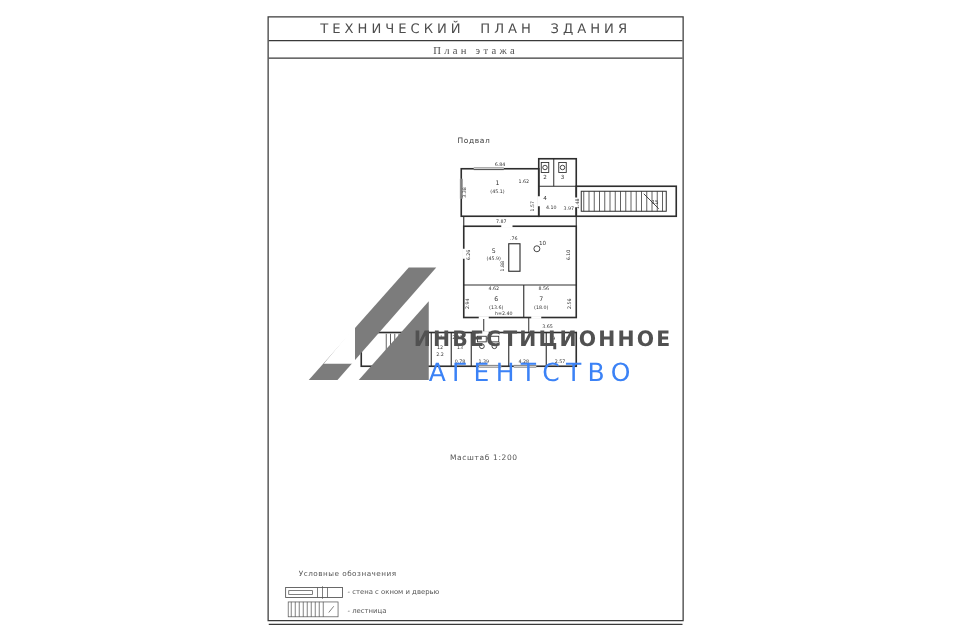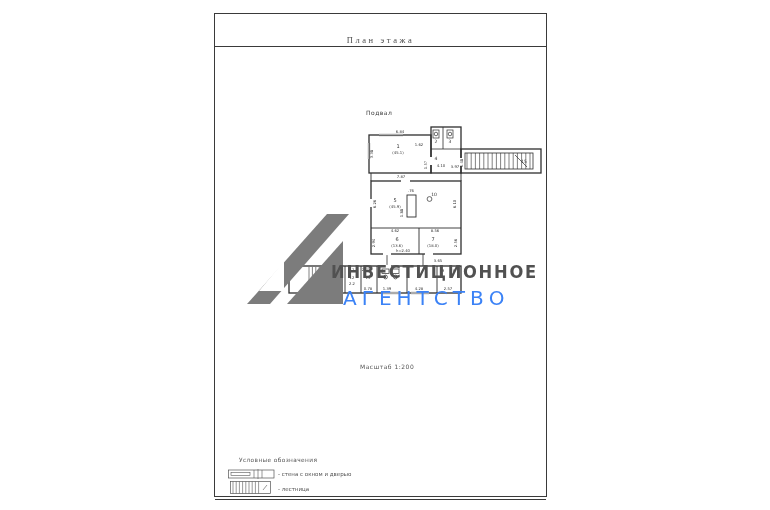--- a/index.html
+++ b/index.html
@@ -29,20 +29,21 @@
   .legend-row1-label{position:absolute;left:63px;top:457px;font-size:5.5px;color:#555;}
   .legend-row2-sym{position:absolute;left:15px;top:467px;}
   .legend-row2-label{position:absolute;left:63px;top:472px;font-size:5.5px;color:#555;}
 </style>
 </head>
 <body>
 
 <div class="screen">
   <div class="frame">
 
+    <div class="title-row">ТЕХНИЧЕСКИЙ ПЛАН ЗДАНИЯ</div>
     <div class="subtitle-row">План этажа</div>
     <div class="bottom-double"></div>
 
     <div class="floor-label">Подвал</div>
 
     <svg class="plan-svg" width="265" height="185" viewBox="0 0 265 185" xmlns="http://www.w3.org/2000/svg">
 
       <g stroke="#2e2e2e" fill="none" stroke-width="1.3">
         <rect x="86" y="16" width="62" height="38"></rect>
         <rect x="148" y="8" width="30" height="46"></rect>

